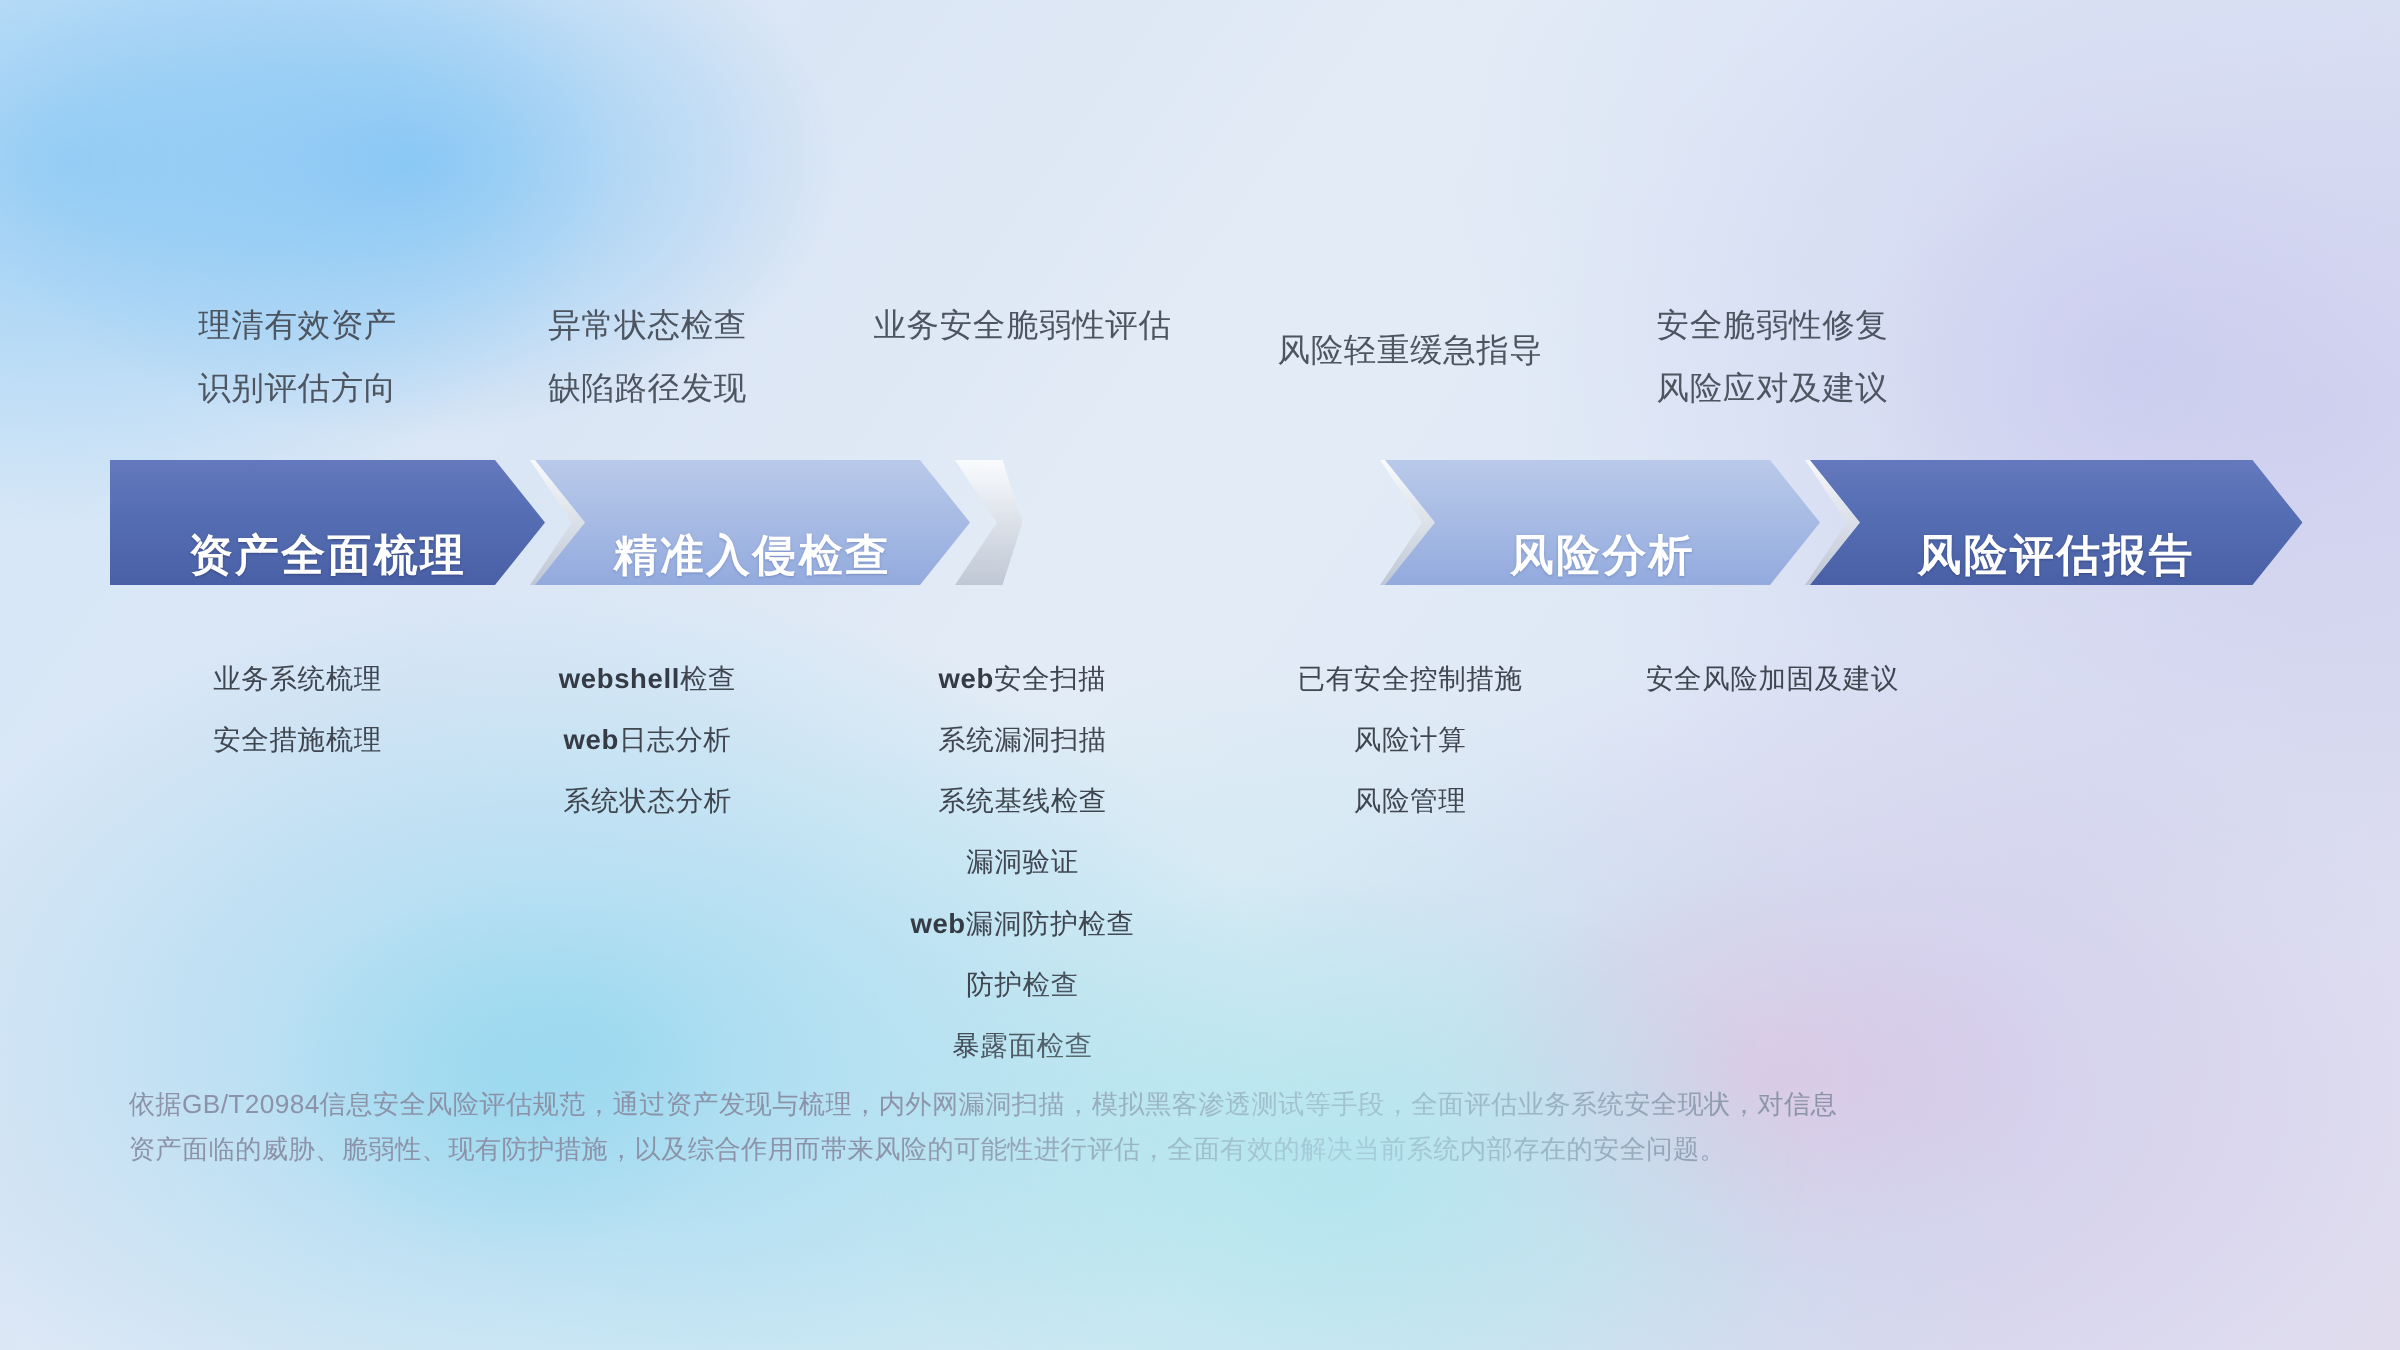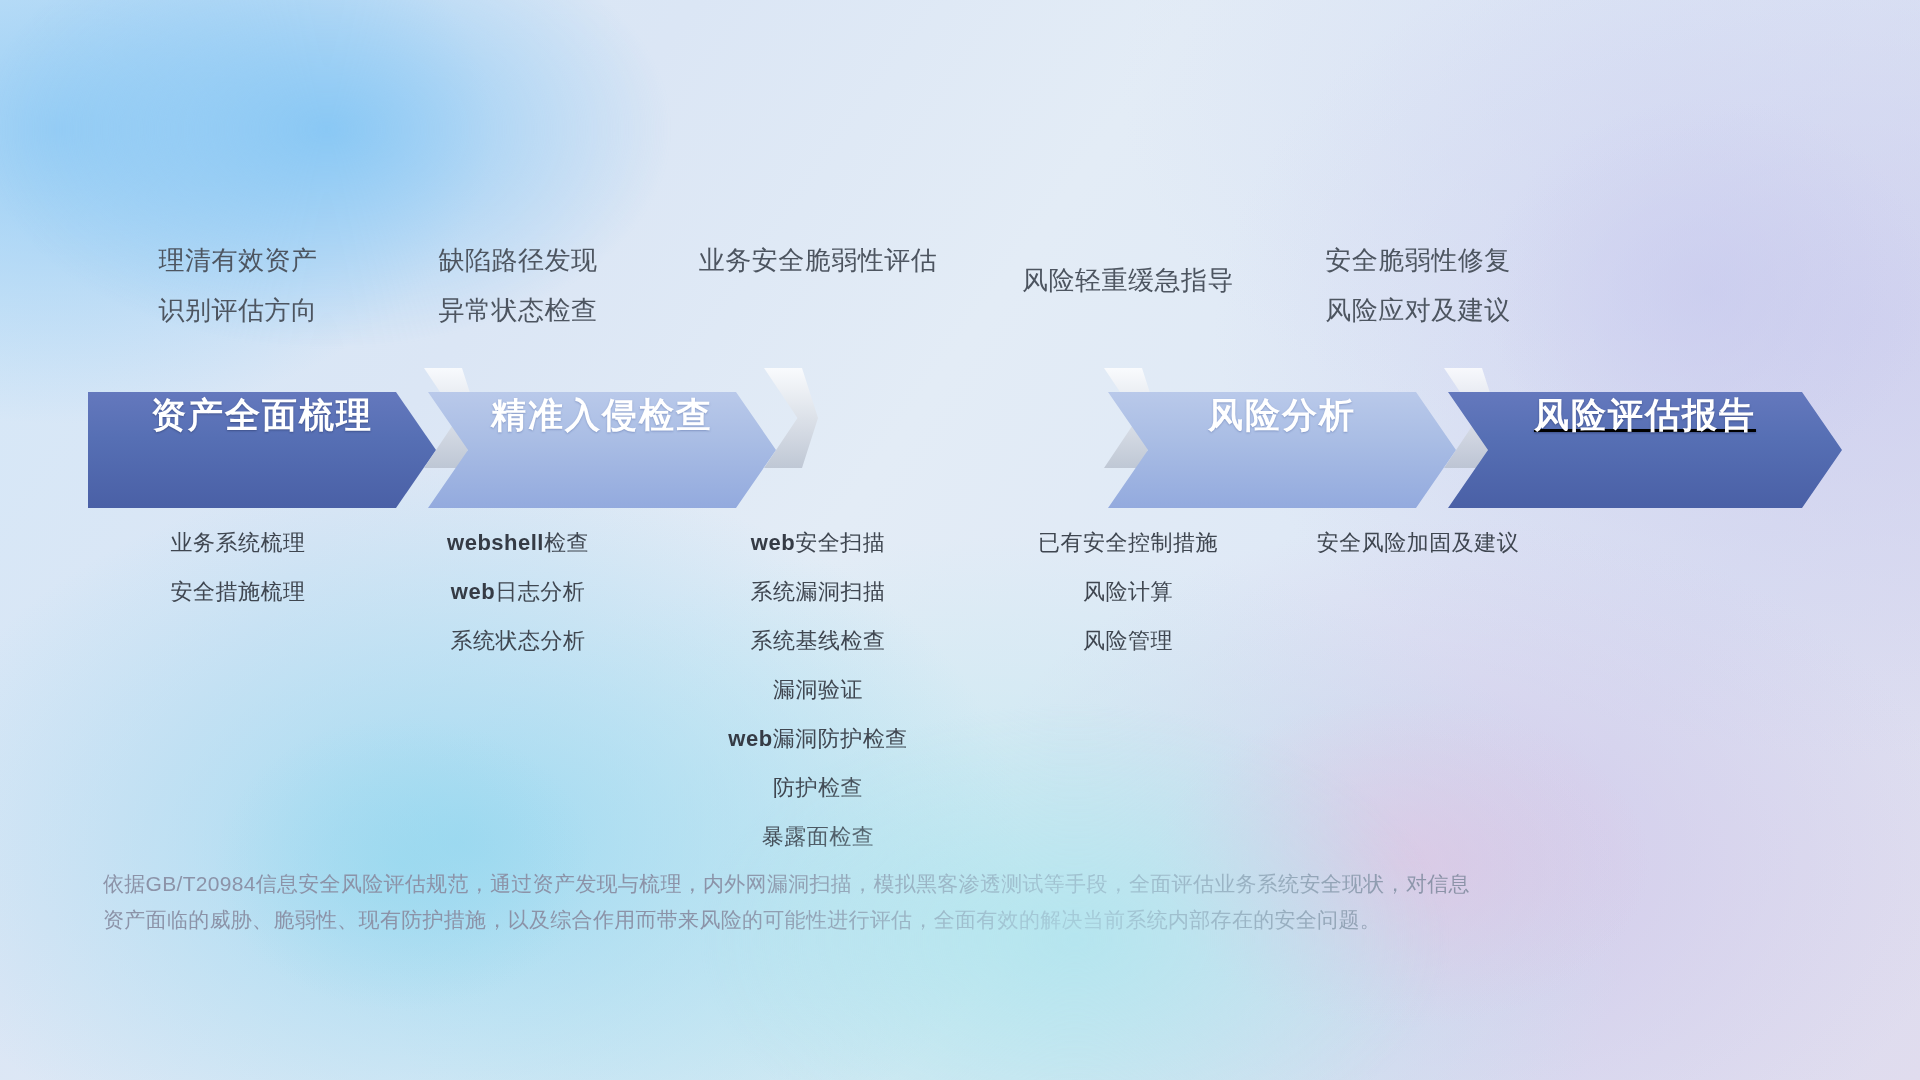--- a/index.html
+++ b/index.html
@@ -53,25 +53,24 @@
   }
   .bline{
     font-size:22px;color:#3f4650;line-height:49px;white-space:nowrap;
     letter-spacing:.5px;
   }
   .bline b{font-weight:700;color:#353b45;}
 
   
   .band{position:absolute;left:0;top:368px;width:1920px;height:100px;}
   .chev{
-    position:absolute;top:0;height:116px;
-    display:flex;align-items:flex-start;justify-content:center;
+    position:absolute;top:0;height:100px;
+    display:flex;align-items:flex-end;justify-content:center;
     -webkit-clip-path:polygon(0 0, calc(100% - 40px) 0, 100% 50%, calc(100% - 40px) 100%, 0 100%);
     clip-path:polygon(0 0, calc(100% - 40px) 0, 100% 50%, calc(100% - 40px) 100%, 0 100%);
-    margin-top:24px;
   }
   .chev.first{
     -webkit-clip-path:polygon(0 0, calc(100% - 40px) 0, 100% 50%, calc(100% - 40px) 100%, 0 100%);
     clip-path:polygon(0 0, calc(100% - 40px) 0, 100% 50%, calc(100% - 40px) 100%, 0 100%);
   }
   .chev.notch{
     -webkit-clip-path:polygon(0 0, calc(100% - 40px) 0, 100% 50%, calc(100% - 40px) 100%, 0 100%, 40px 50%);
     clip-path:polygon(0 0, calc(100% - 40px) 0, 100% 50%, calc(100% - 40px) 100%, 0 100%, 40px 50%);
   }
   .chev .lbl{
@@ -106,22 +105,22 @@
           <div class="tline">理清有效资产</div>
           <div class="tline">识别评估方向</div>
         </div>
         <div class="bottxt" style="top: 518px;">
           <div class="bline">业务系统梳理</div>
           <div class="bline">安全措施梳理</div>
         </div>
       </div>
       <div class="col" style="left: 368px; width: 300px;">
         <div class="toptxt" style="top: 235px;">
+          <div class="tline">异常状态检查</div>
           <div class="tline">缺陷路径发现</div>
-          <div class="tline">异常状态检查</div>
         </div>
         <div class="bottxt" style="top: 518px;">
           <div class="bline"><b>webshell</b><span>检查</span></div>
           <div class="bline"><b>web</b><span>日志分析</span></div>
           <div class="bline">系统状态分析</div>
         </div>
       </div>
       <div class="col" style="left: 648px; width: 340px;">
         <div class="toptxt" style="top: 235px;">
           <div class="tline">业务安全脆弱性评估</div>
@@ -163,21 +162,21 @@
       <div class="sh" style="left: 424px;"></div>
       <div class="chev notch" style="left: 428px; width: 348px; background: linear-gradient(rgb(185, 201, 234) 0%, rgb(168, 188, 228) 45%, rgb(147, 170, 222) 100%);">
         <span class="lbl" style="color: rgb(255, 255, 255); text-shadow: rgba(70, 92, 150, 0.4) 0px 1px 2px;">精准入侵检查</span>
       </div>
       <div class="sh" style="left: 764px;"></div>
       <div class="sh" style="left: 1104px;"></div>
       <div class="chev notch" style="left: 1108px; width: 348px; background: linear-gradient(rgb(185, 201, 234) 0%, rgb(168, 188, 228) 45%, rgb(147, 170, 222) 100%);">
         <span class="lbl" style="color: rgb(255, 255, 255); text-shadow: rgba(70, 92, 150, 0.4) 0px 1px 2px;">风险分析</span>
       </div>
       <div class="sh" style="left: 1444px;"></div>
-      <div class="chev notch" style="left: 1448px; width: 394px; background: linear-gradient(rgb(100, 120, 189) 0%, rgb(86, 111, 180) 40%, rgb(74, 96, 166) 100%); text-decoration: underline;">
+      <div class="chev notch" style="left: 1448px; width: 394px; background: linear-gradient(rgb(100, 120, 189) 0%, rgb(86, 111, 180) 40%, rgb(74, 96, 166) 100%);">
         <span class="lbl" style="color: rgb(255, 255, 255); text-shadow: rgba(30, 44, 86, 0.45) 0px 1px 2px;">风险评估报告</span>
       </div>
     </div>
 
   <div class="footer">
     <p>依据GB/T20984信息安全风险评估规范，通过资产发现与梳理，内外网漏洞扫描，模拟黑客渗透测试等手段，全面评估业务系统安全现状，对信息</p>
     <p>资产面临的威胁、脆弱性、现有防护措施，以及综合作用而带来风险的可能性进行评估，全面有效的解决当前系统内部存在的安全问题。</p>
   </div>
 </div>
 

